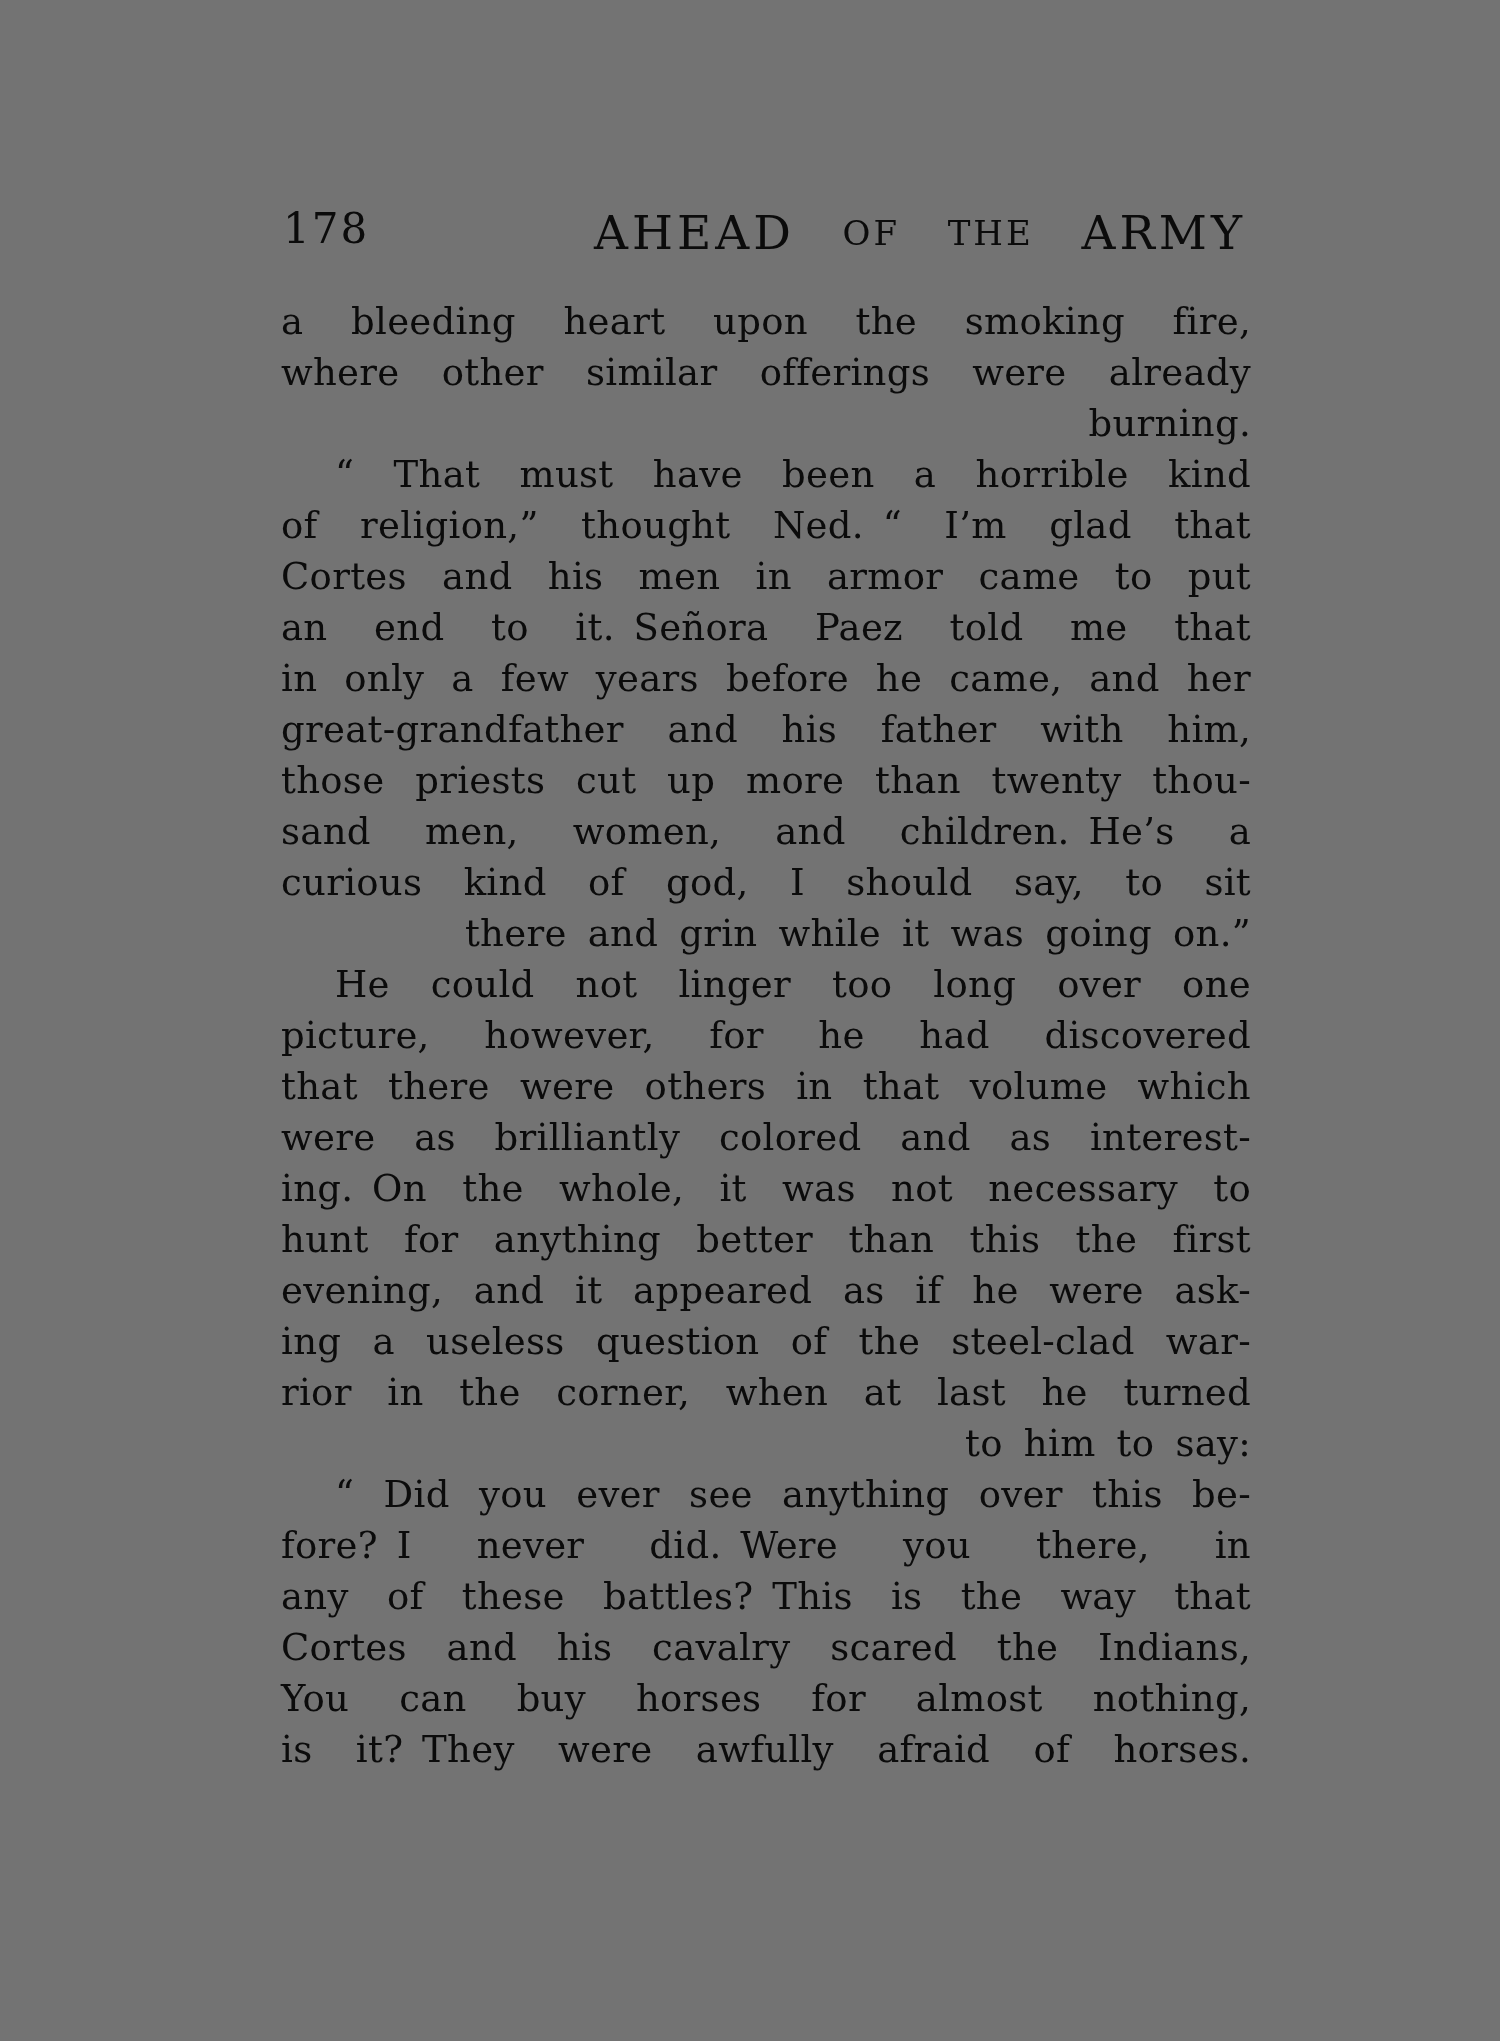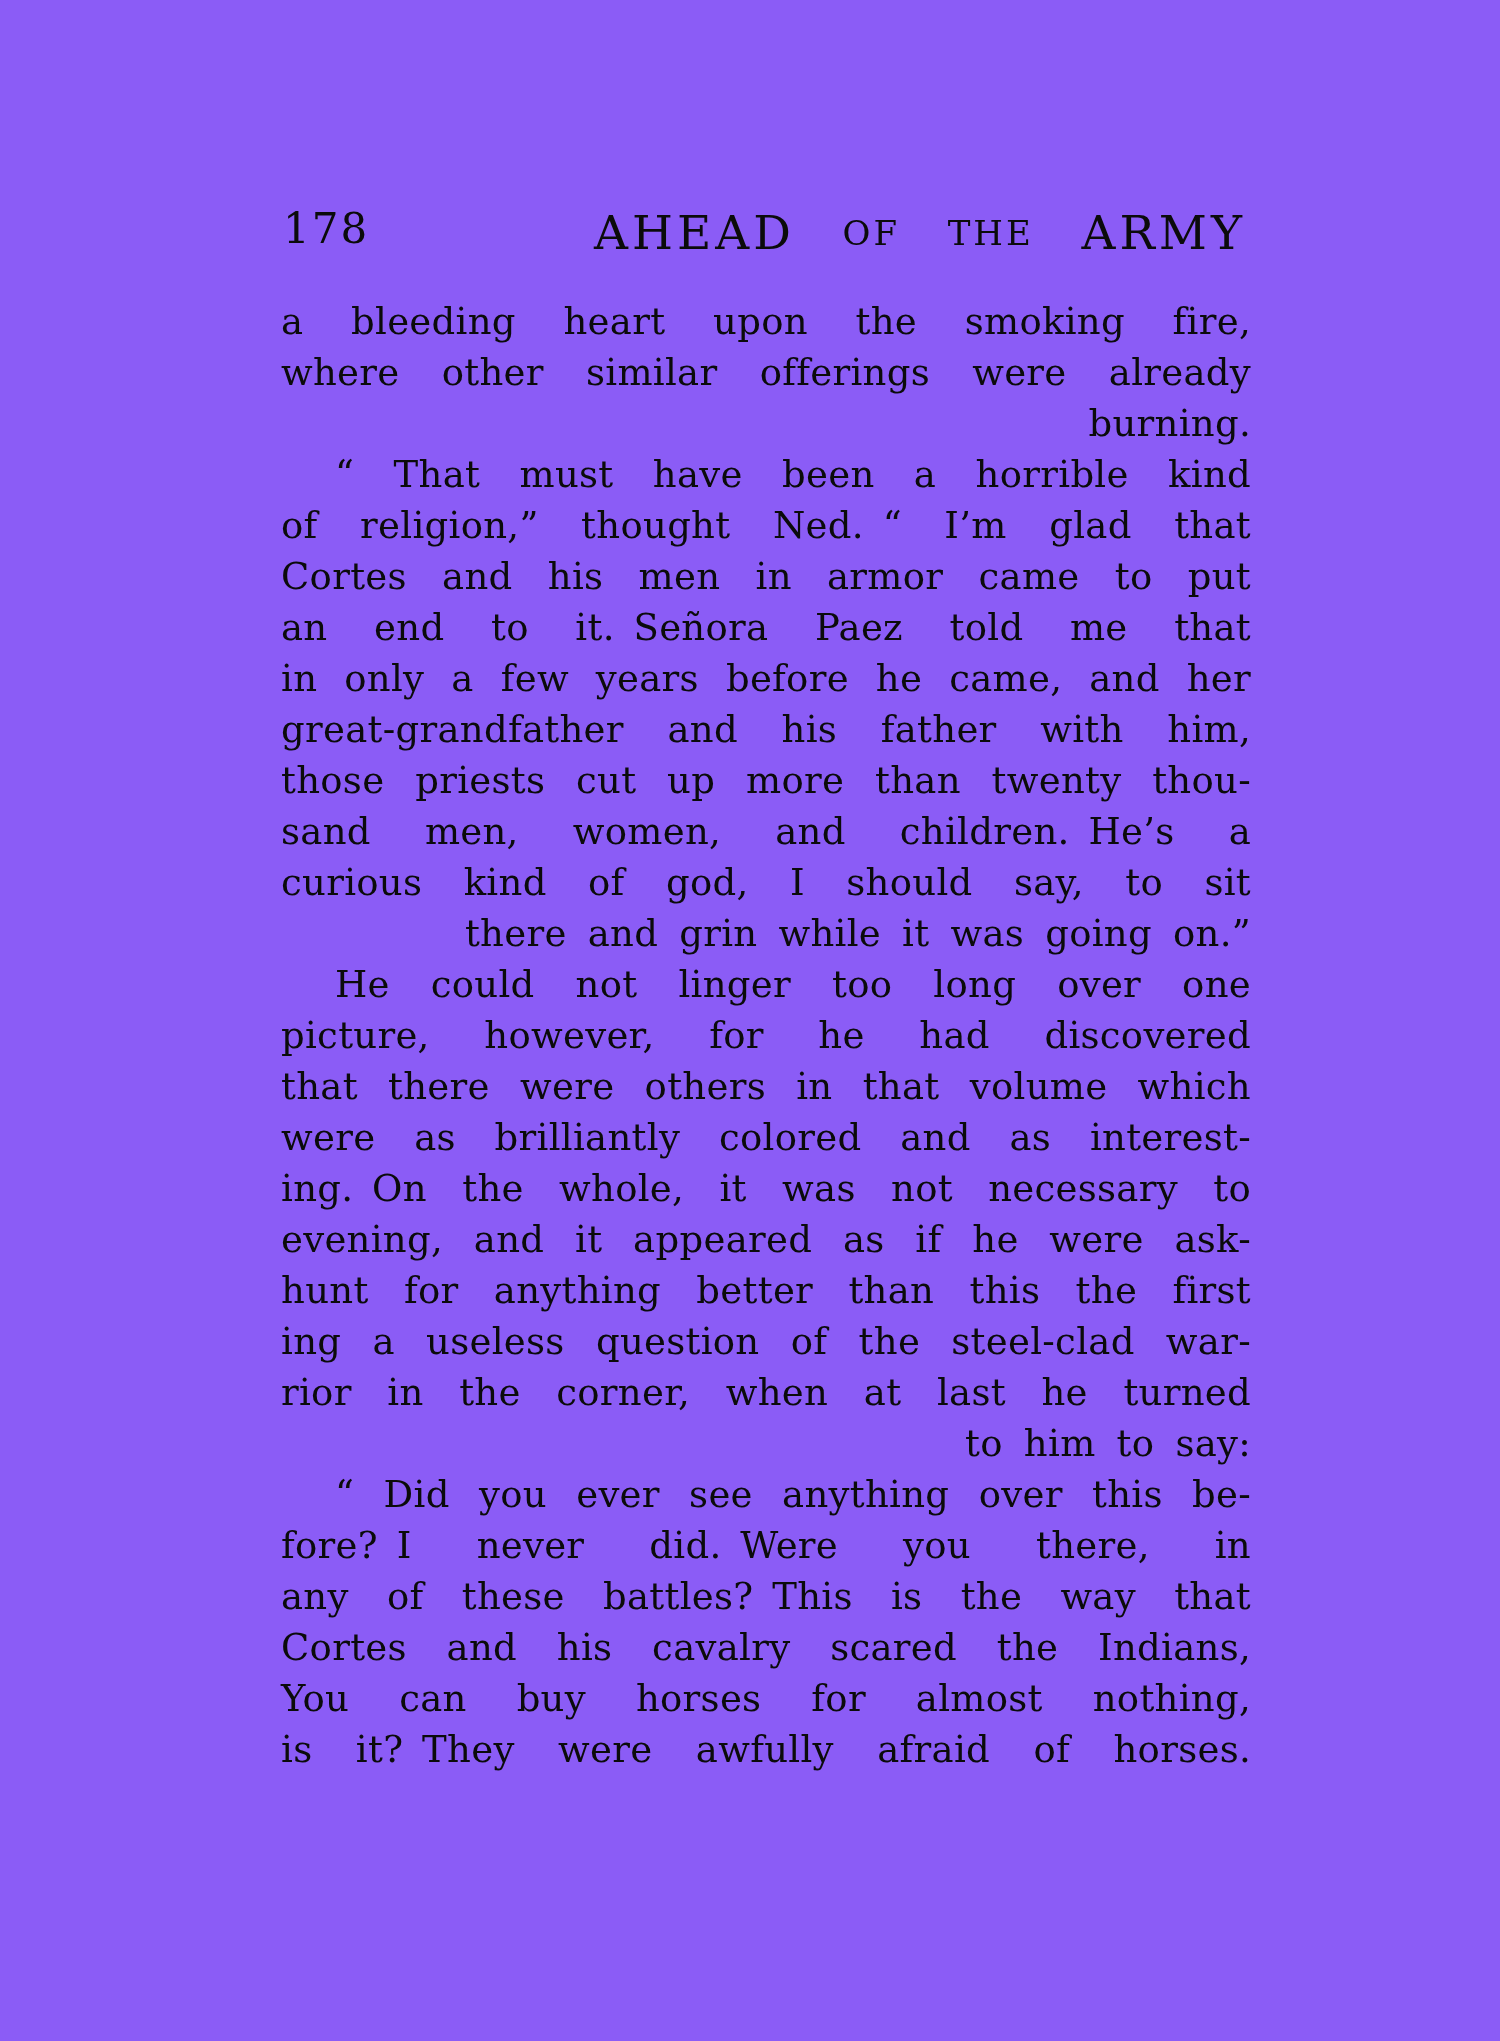--- a/index.html
+++ b/index.html
@@ -1,20 +1,20 @@
 <!DOCTYPE html>
 <html><head>
 <meta charset="utf-8">
 <style>
   html, body { margin: 0; padding: 0; background: #e8e8e8; }
   .page {
     position: relative;
     width: 1500px;
     height: 2041px;
-    background: #8b5cf6;
+    background: #737373;
     margin: 0 auto;
     font-family: "DejaVu Serif", "Liberation Serif", serif;
     color: #0b0b0b;
     overflow: hidden;
   }
   
   .running-head {
     position: absolute;
     left: 283px;
     top: 196px;
@@ -107,22 +107,22 @@
         <div class="line just">sand men, women, and children. He’s a</div>
         <div class="line just">curious kind of god, I should say, to sit</div>
         <div class="line nojust">there and grin while it was going on.”</div>
       </div>
       <div class="paragraph indent">
         <div class="line just first">He could not linger too long over one</div>
         <div class="line just">picture, however, for he had discovered</div>
         <div class="line just">that there were others in that volume which</div>
         <div class="line just">were as brilliantly colored and as interest-</div>
         <div class="line just">ing. On the whole, it was not necessary to</div>
+        <div class="line just">hunt for anything better than this the first</div>
         <div class="line just">evening, and it appeared as if he were ask-</div>
-        <div class="line just">hunt for anything better than this the first</div>
         <div class="line just">ing a useless question of the steel-clad war-</div>
         <div class="line just">rior in the corner, when at last he turned</div>
         <div class="line nojust">to him to say:</div>
       </div>
       <div class="paragraph indent">
         <div class="line just first">“ Did you ever see anything over this be-</div>
         <div class="line just">fore? I never did. Were you there, in</div>
         <div class="line just">any of these battles? This is the way that</div>
         <div class="line just">Cortes and his cavalry scared the Indians,</div>
         <div class="line just">You can buy horses for almost nothing,</div>

